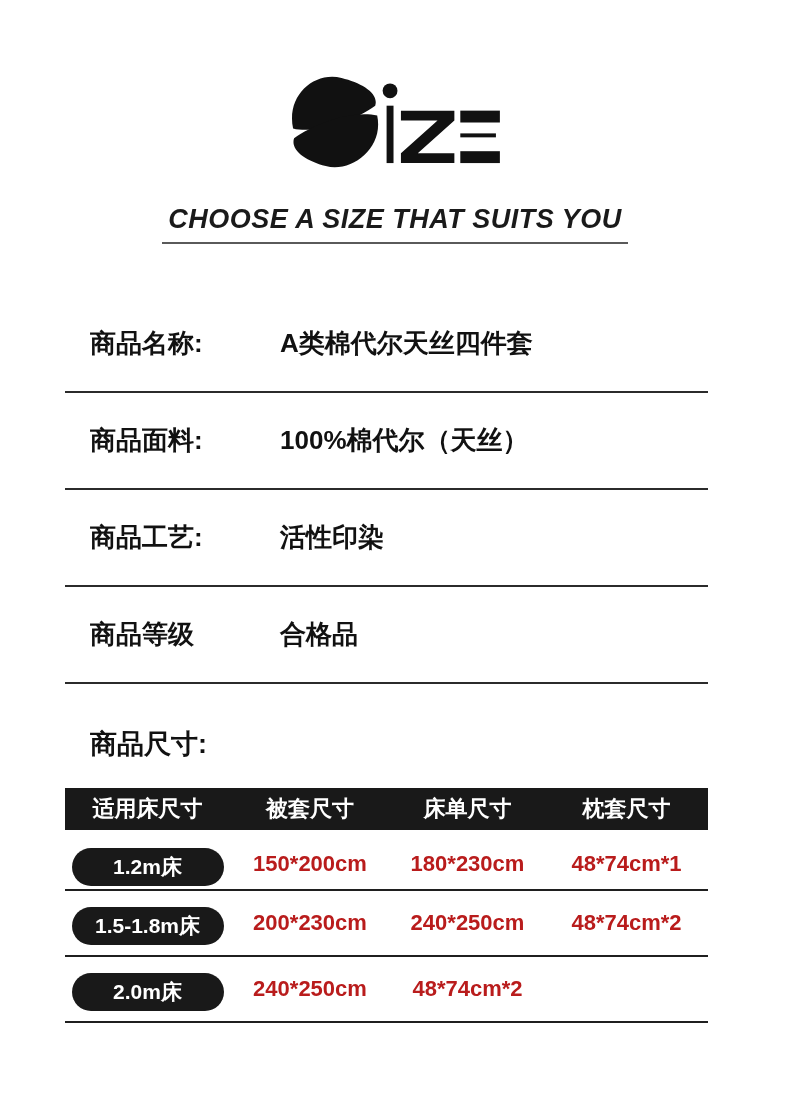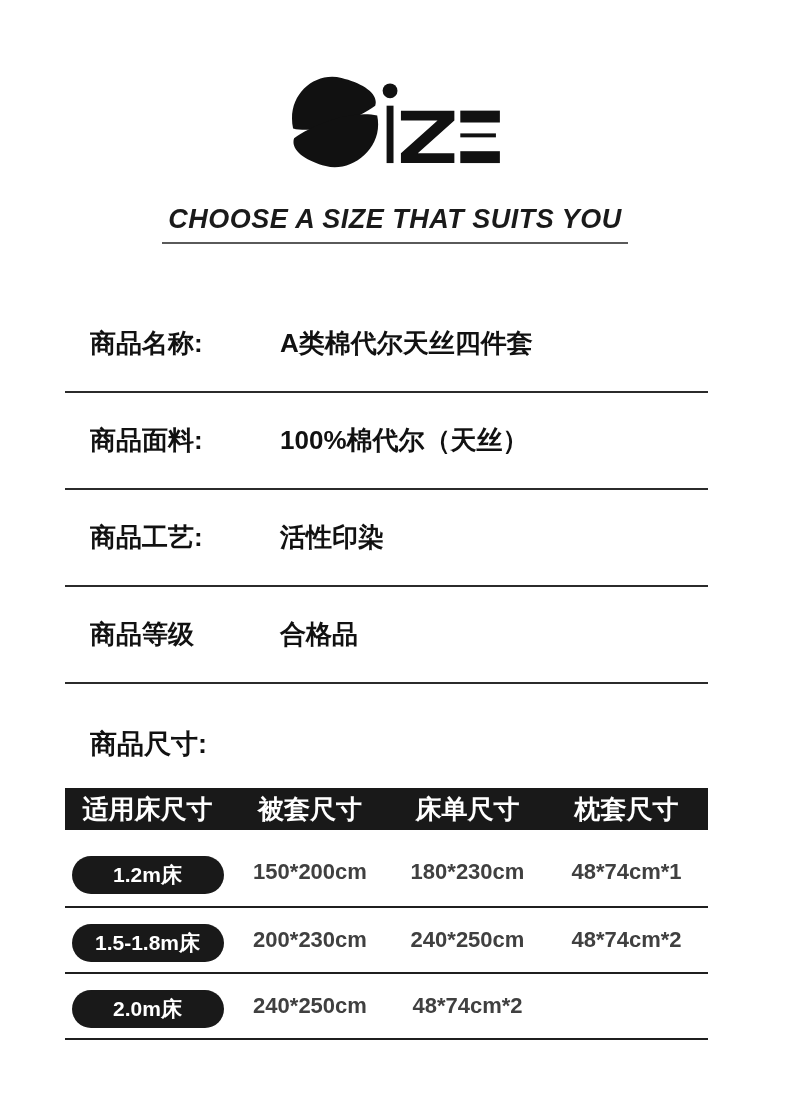--- a/index.html
+++ b/index.html
@@ -78,49 +78,49 @@
     display: grid;
     grid-template-columns: 165px 160px 155px 163px;
     align-items: center;
   }
   .table-header {
     background: #191919;
     height: 42px;
   }
   .table-header .th {
     color: #ffffff;
-    font-size: 26px;
+    font-size: 22px;
     font-weight: 700;
     text-align: center;
   }
   .table-row {
     height: 66px;
     border-bottom: 2px solid #1f1f1f;
   }
-  .table-row.first { height: 78px; padding-top: 8px; }
+  .table-row.first { height: 61px; padding-top: 8px; }
   .bed-pill-cell { display: flex; justify-content: center; }
   .bed-pill {
     position: relative;
     top: 3px;
     width: 152px;
     height: 38px;
     background: #191919;
     border-radius: 19px;
     color: #ffffff;
     font-size: 21px;
     font-weight: 700;
     display: flex;
     align-items: center;
     justify-content: center;
   }
   .td {
     font-size: 22px;
     font-weight: 700;
     text-align: center;
-    color: #404040;
+    color: #b91c1c;
   }
 </style>
 </head>
 <body>
 
 <div class="logo-wrap">
   <span class="sr-only">SiZE</span>
   <svg viewBox="0 0 212 95" aria-hidden="true">
     <g fill="#111111">
 

